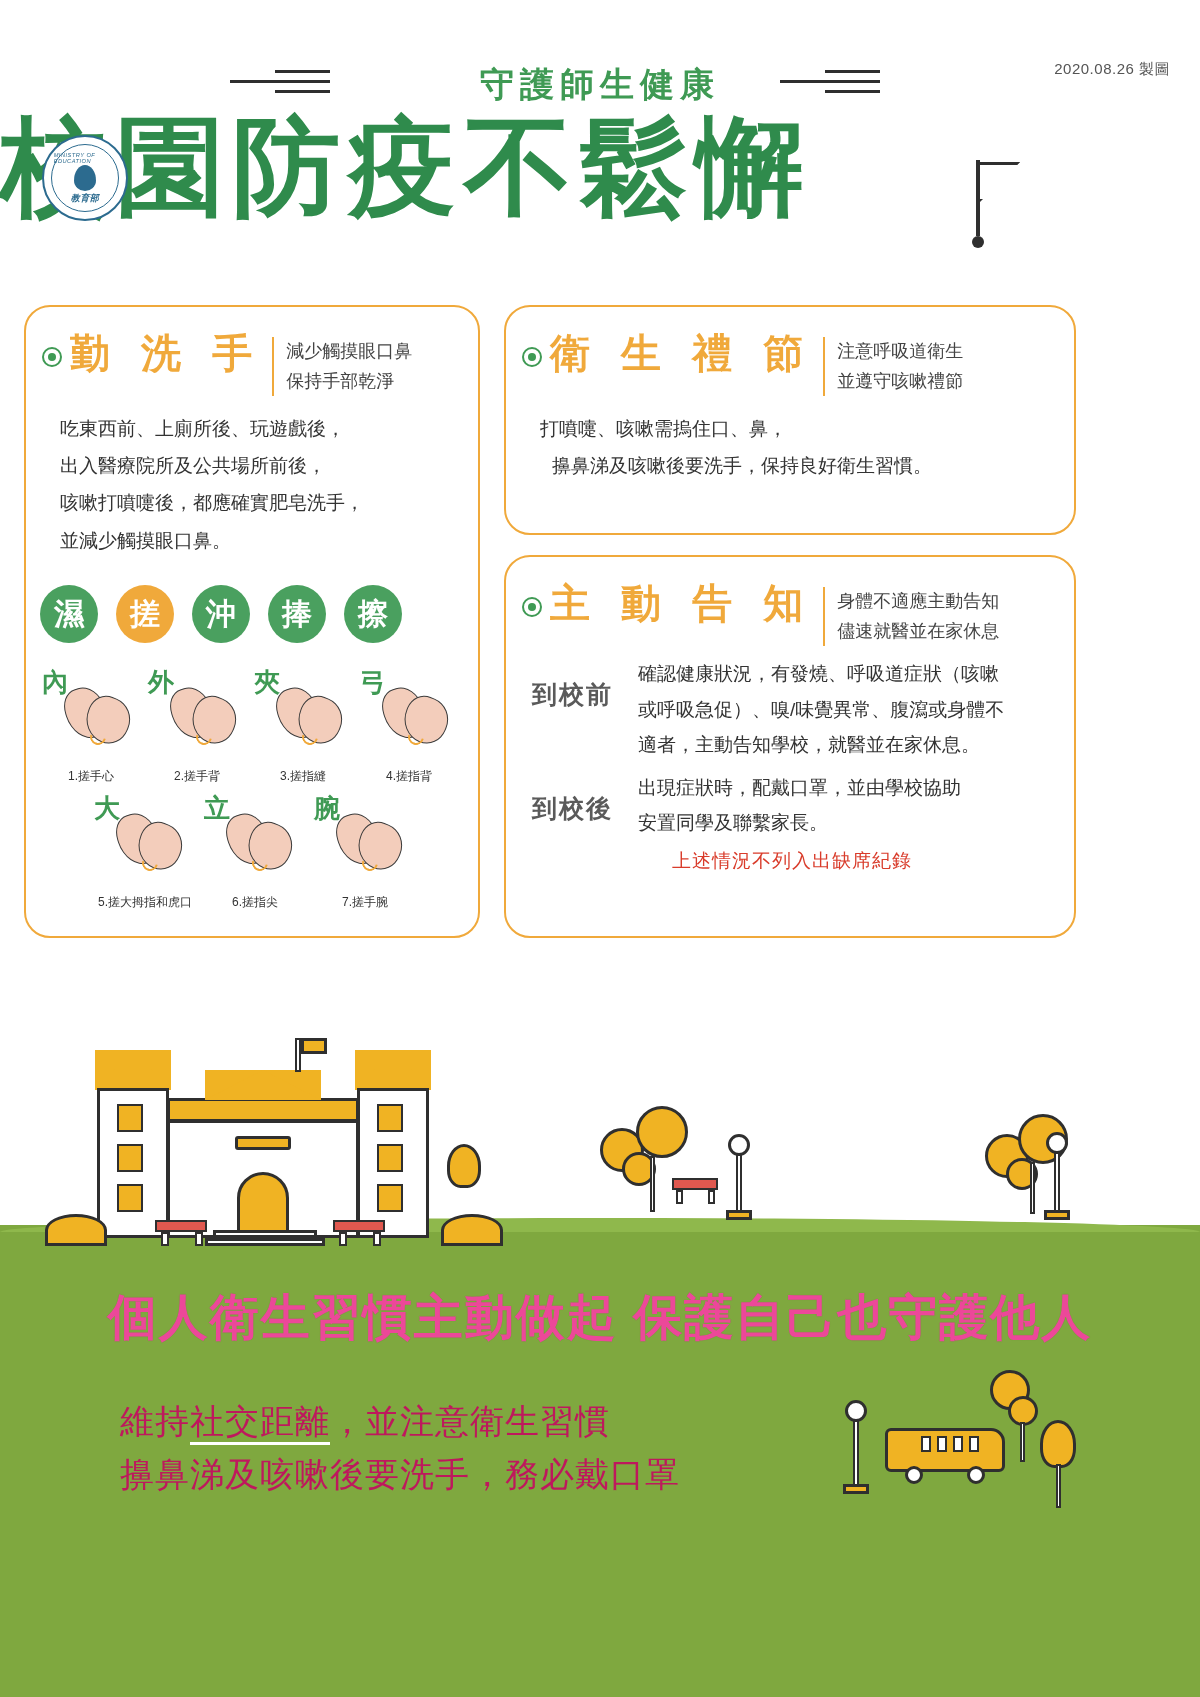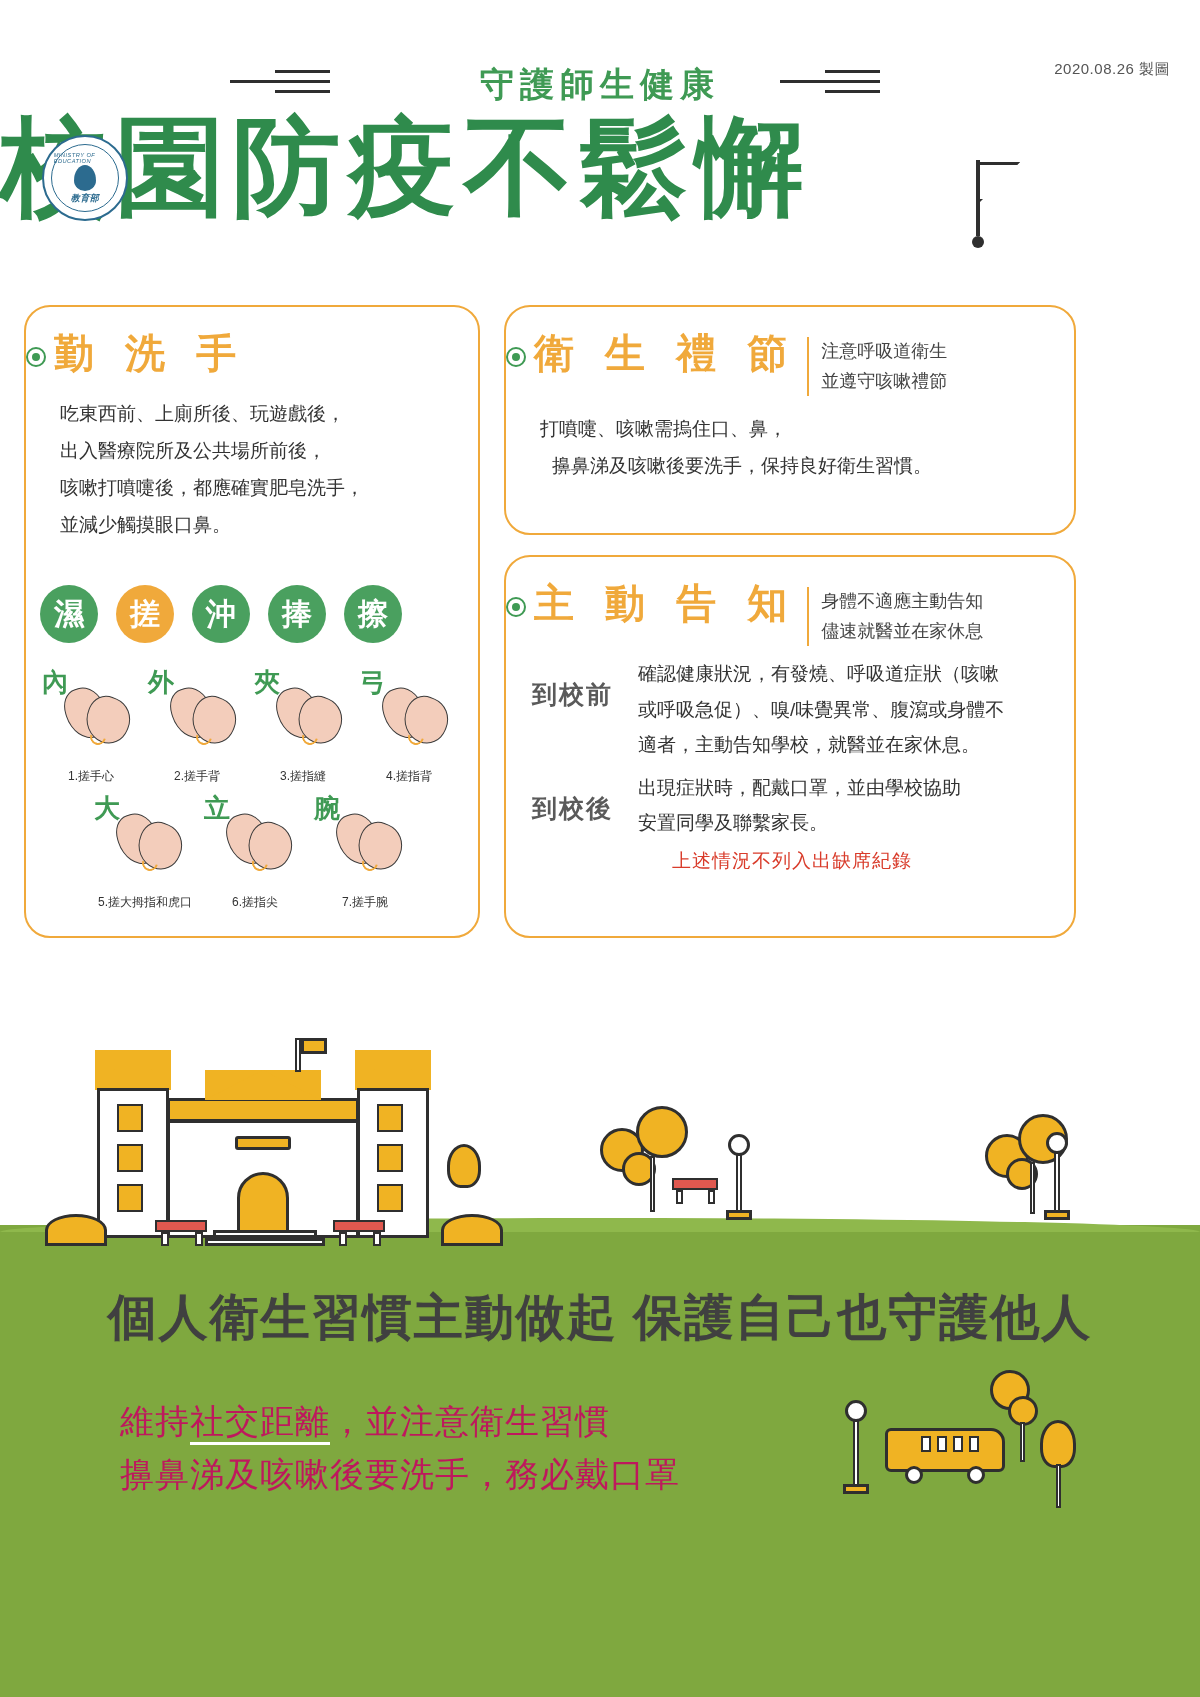--- a/index.html
+++ b/index.html
@@ -71,21 +71,21 @@
   
   .card {
     position:absolute;
     border:2px solid #f0a93b; border-radius:26px;
     background:#fff;
   }
   #card-wash  { left:24px;  top:305px;  width:456px; height:633px; }
   #card-etiq  { left:504px; top:305px;  width:572px; height:230px; }
   #card-tell  { left:504px; top:555px;  width:572px; height:383px; }
 
-  .card-head { display:flex; align-items:flex-start; padding:18px 16px 0 0; }
+  .card-head { display:flex; align-items:flex-start; padding:18px 16px 0 16px; }
   .bullseye {
     width:20px;height:20px;border-radius:50%;
     border:2px solid #3f9a54; margin-top:22px; margin-right:8px;
     display:flex;align-items:center;justify-content:center; flex:none;
   }
   .bullseye i { width:8px;height:8px;border-radius:50%;background:#3f9a54; display:block;}
   .card-title {
     font-size:40px; font-weight:bold; color:#f0a93b;
     letter-spacing:10px; line-height:1.4; white-space:nowrap;
   }
@@ -175,21 +175,21 @@
   .bench { position:absolute; background:#e0584f; border:2px solid #2f2f2f; }
   .tree-c { position:absolute; background:#f0b323; border:3px solid #2f2f2f; border-radius:50%; }
   .trunk { position:absolute; background:#fff; border:2px solid #2f2f2f; width:5px; }
   .lamp-p { position:absolute; background:#fff; border:2px solid #2f2f2f; width:6px; }
   .lamp-h { position:absolute; background:#fff; border:3px solid #2f2f2f; border-radius:50%; width:22px; height:22px; }
   .bush { position:absolute; background:#f0b323; border:3px solid #2f2f2f; border-radius:50% 50% 0 0; }
 
   
   .foot-head {
     position:absolute; left:0; top:1285px; width:1200px; text-align:center;
-    font-size:49px; font-weight:bold; color:#404040; letter-spacing:2px;
+    font-size:49px; font-weight:bold; color:#ec4899; letter-spacing:2px;
     text-shadow:0 0 1px rgba(0,0,0,0.15);
   }
   .foot-lines {
     position:absolute; left:120px; top:1395px; width:800px;
     font-size:34px; color:#be185d; line-height:1.55; letter-spacing:1px;
   }
   .ul { border-bottom:3px solid #fff; padding-bottom:2px; }
 
   .bus { position:absolute; left:885px; top:1420px; width:130px; height:70px; }
   .bus-body { position:absolute; left:0; top:8px; width:120px; height:44px;
@@ -234,20 +234,24 @@
       <div class="cloth"></div>
       <div class="dot"></div>
   </div>
 
   <div class="card" id="card-wash">
     <div class="card-head">
       <span class="bullseye">
           <i></i>
         </span>
       <div class="card-title">勤 洗 手</div>
+      <div class="card-sub">
+        <div>減少觸摸眼口鼻</div>
+        <div>保持手部乾淨</div>
+      </div>
     </div>
     <div class="card-body">
       <span class="ind">吃東西前、上廁所後、玩遊戲後，</span>
       <span class="ind">出入醫療院所及公共場所前後，</span>
       <span class="ind">咳嗽打噴嚏後，都應確實肥皂洗手，</span>
       <span class="ind">並減少觸摸眼口鼻。</span>
     </div>
   </div>
 
   <div class="steps">

